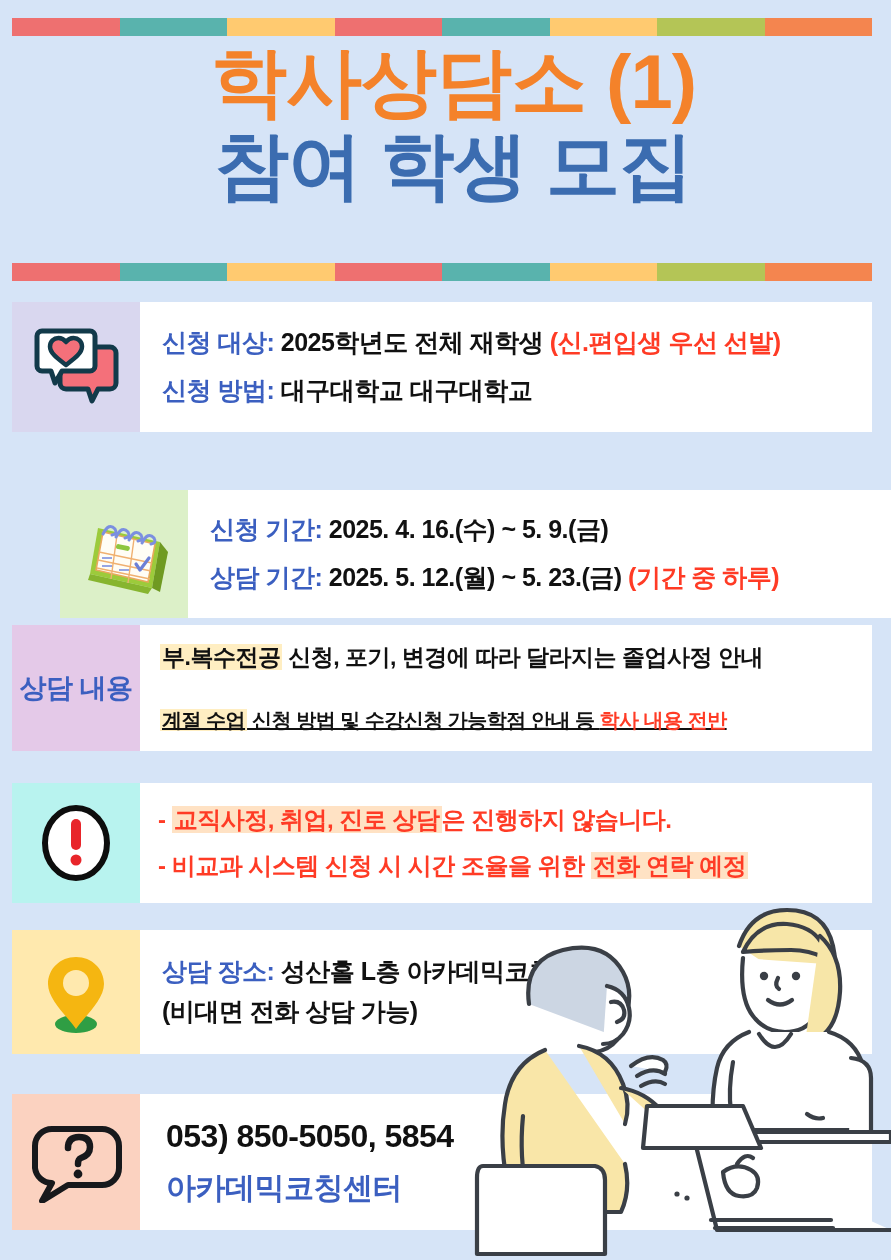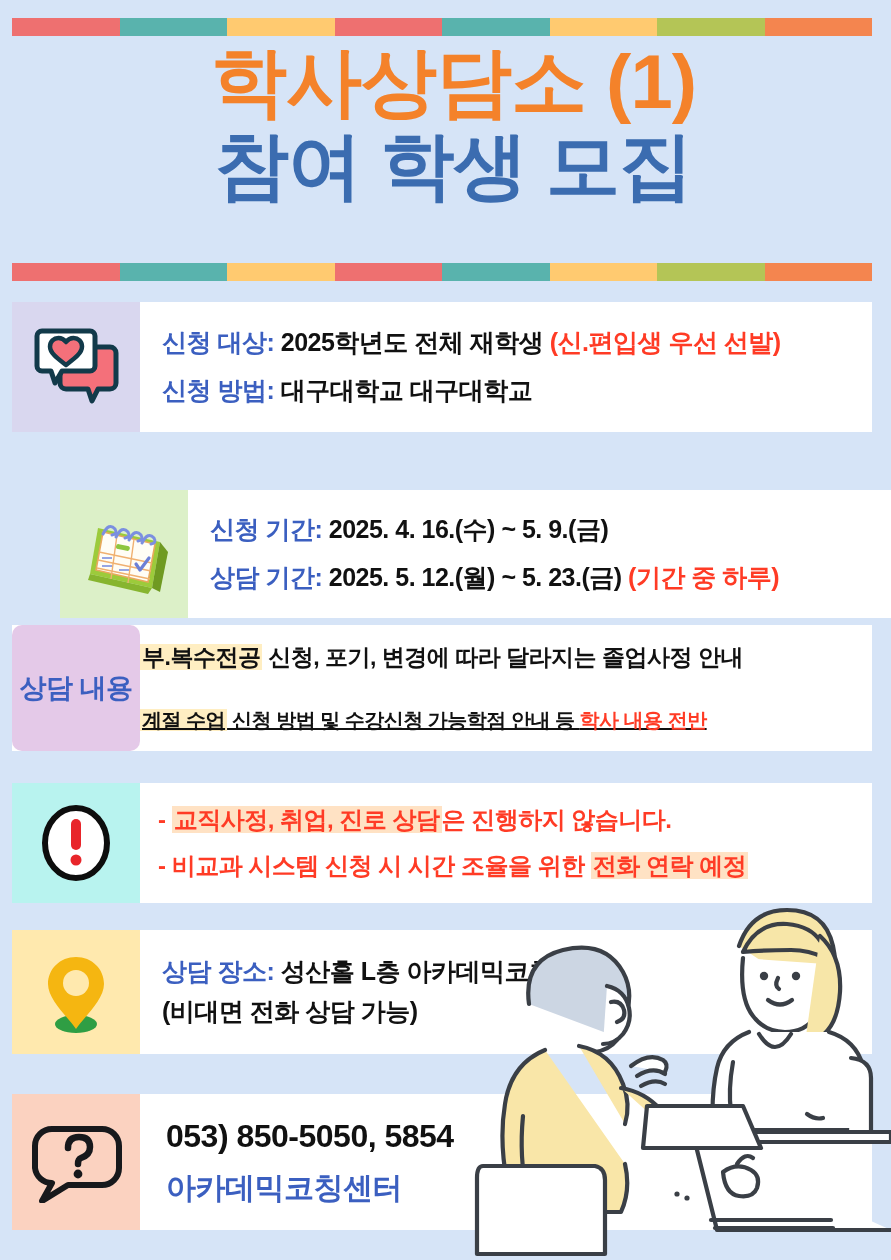--- a/index.html
+++ b/index.html
@@ -213,22 +213,22 @@
       <div class="line">
         <span class="lbl">신청 기간:</span><span> 2025. 4. 16.(수) ~ 5. 9.(금)</span>
       </div>
       <div class="line">
         <span class="lbl">상담 기간:</span><span> 2025. 5. 12.(월) ~ 5. 23.(금) </span><span class="red">(기간 중 하루)</span>
       </div>
     </div>
   </div>
 
   <div class="row" style="top:625px; height:126px;">
-    <div class="label-cell" style="background:#e4c9e8;border-radius:10px;">상담 내용</div>
-    <div class="row-body" style="padding-left:0;gap:20px;">
+    <div class="label-cell" style="background:#e4c9e8;">상담 내용</div>
+    <div class="row-body" style="padding-left:20px;gap:20px;">
       <div class="line" style="font-size:23px;">
         <span class="hl-yellow">부.복수전공</span><span> 신청, 포기, 변경에 따라 달라지는 졸업사정 안내</span>
       </div>
       <div class="line" style="font-size:20px;text-decoration:underline;">
         <span class="hl-yellow">계절 수업</span><span> 신청 방법 및 수강신청 가능학점 안내 등 </span><span class="red">학사 내용 전반</span>
       </div>
     </div>
   </div>
 
   <div class="row" style="top:783px; height:120px;">

